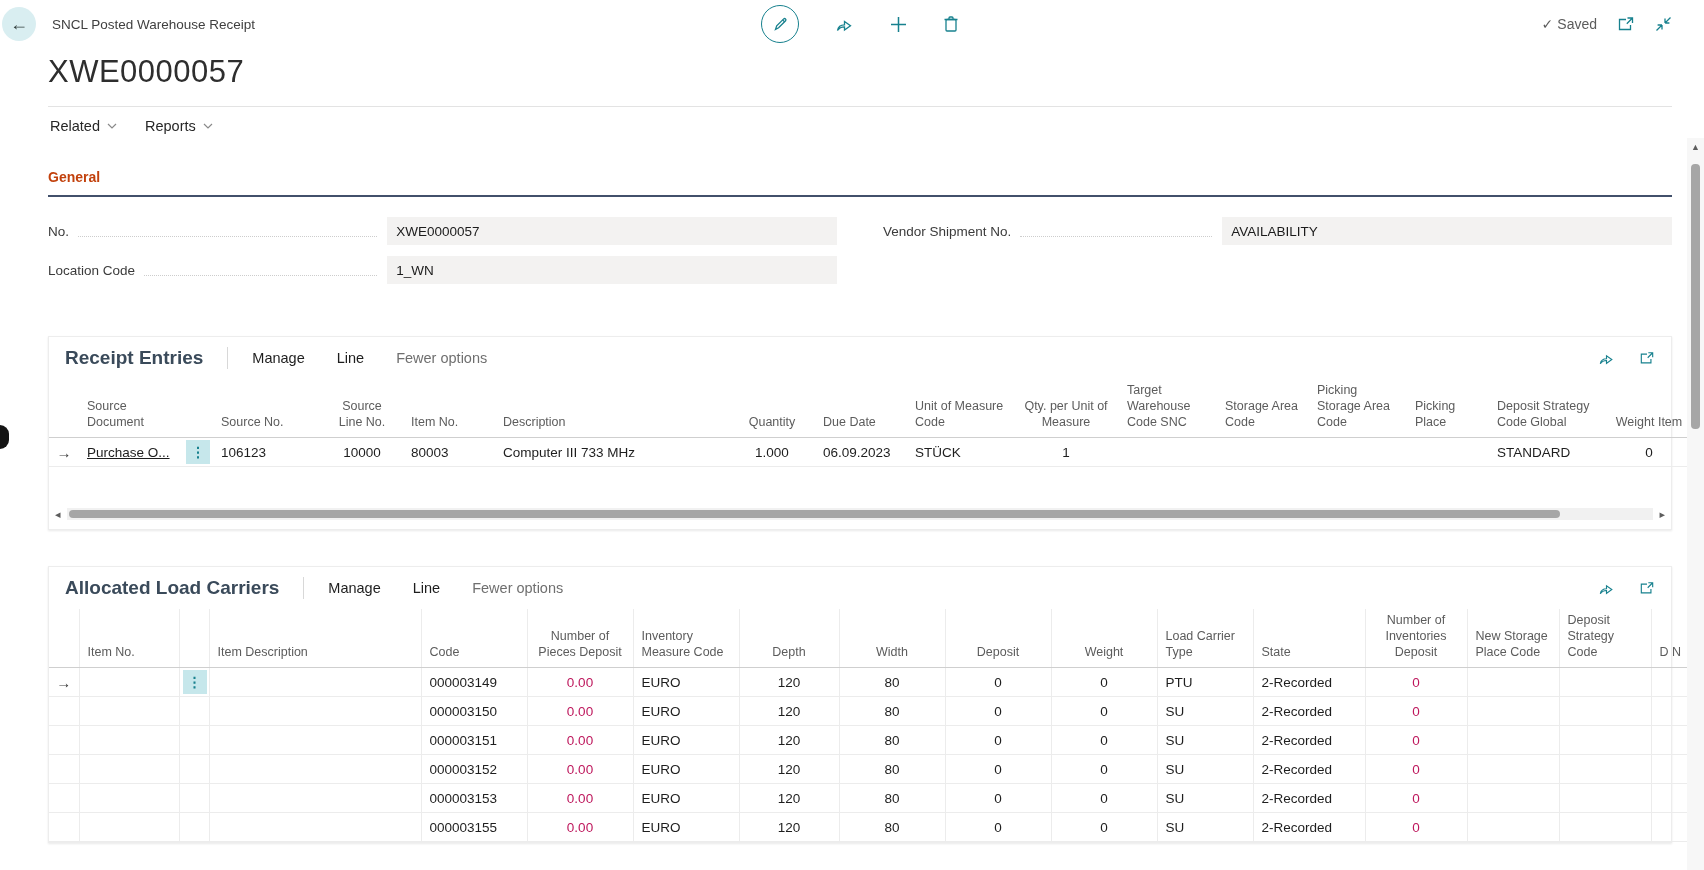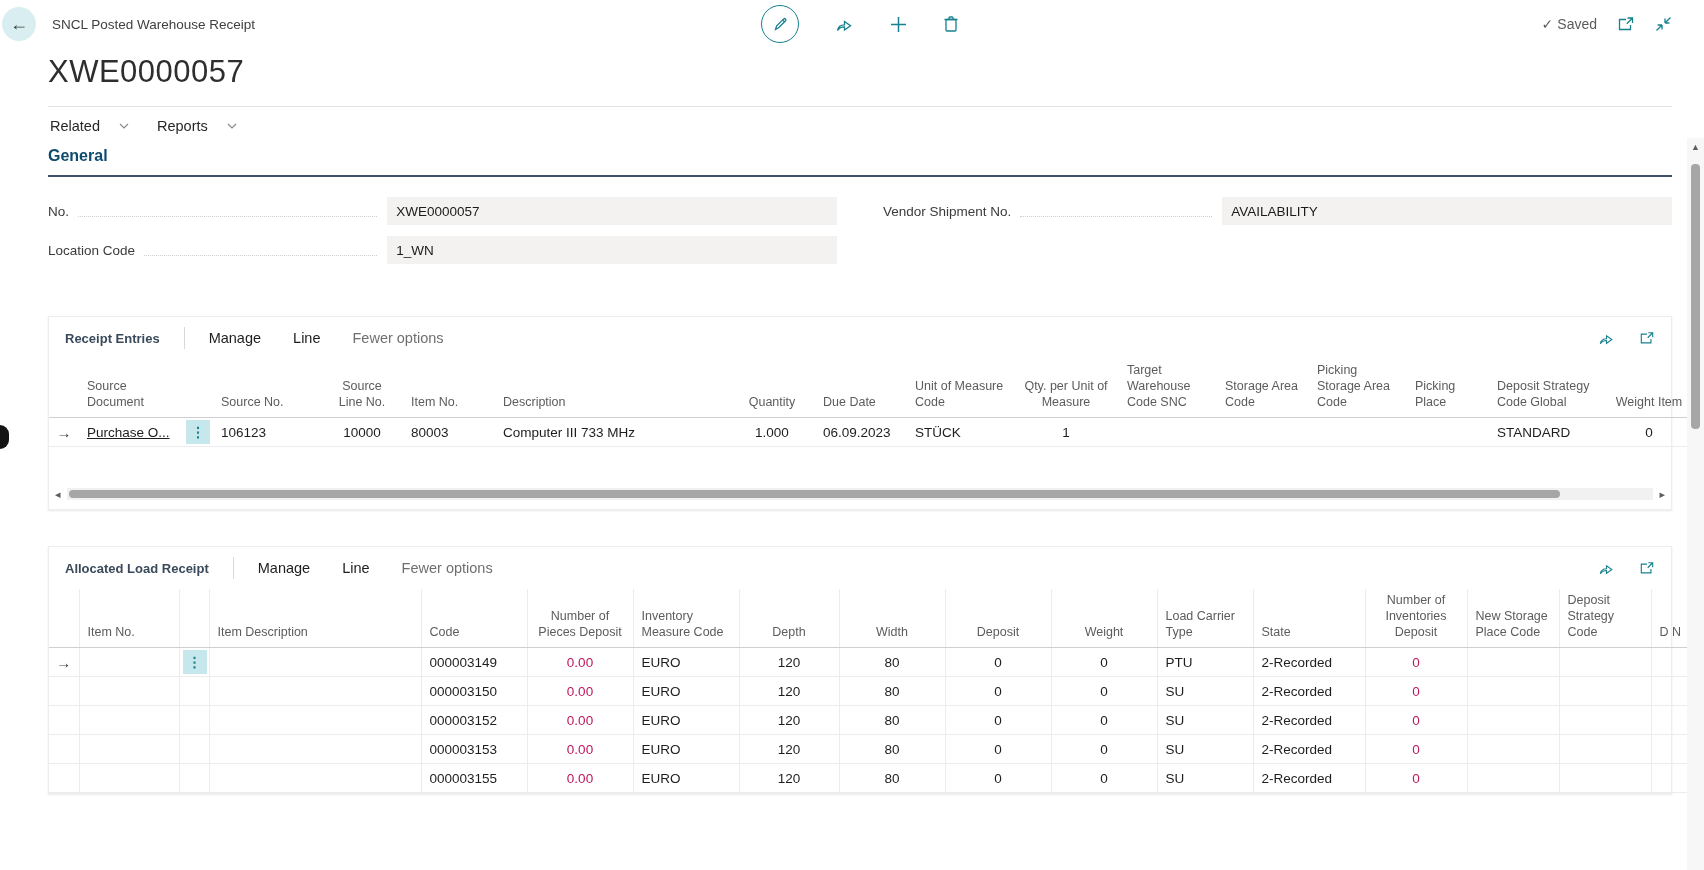--- a/index.html
+++ b/index.html
@@ -14,36 +14,36 @@
 .actions{position:absolute;left:50%;transform:translateX(-50%);display:flex;align-items:center;gap:36px}
 .iconbtn{display:flex;align-items:center;justify-content:center;cursor:pointer}
 .editcircle{width:38px;height:38px;border:1.4px solid #17818e;border-radius:50%}
 .tr-right{margin-left:auto;display:flex;align-items:center;gap:20px}
 .saved{font-size:14px;color:#5c5c5c;display:flex;align-items:center;gap:4px}
 
 
 .pagetitle{font-size:31px;font-weight:400;color:#2e2e2e;margin:6px 0 16px 0;letter-spacing:.5px}
 .divider{height:1px;background:#e3e3e3}
 .menubar{display:flex;gap:28px;padding:11px 2px 13px}
-.menuitem{display:flex;align-items:center;gap:19px;font-size:14.5px;color:#262626;cursor:pointer}
-
-
-.sectionhead{font-size:16px;font-weight:700;color:#0c4a6e;padding-bottom:10px;border-bottom:2px solid #42506b}
+.menuitem{display:flex;align-items:center;gap:7px;font-size:14.5px;color:#262626;cursor:pointer}
+
+
+.sectionhead{margin-top:22px;font-size:14px;font-weight:700;color:#c2410c;padding-bottom:10px;border-bottom:2px solid #42506b}
 .fields{margin-top:20px;display:grid;grid-template-columns:1fr 1fr;column-gap:46px;row-gap:11px}
 .field{display:flex;height:28px}
 .flabel{font-size:13.5px;color:#3b3b3b;padding-top:7px;white-space:nowrap}
 .leader{flex:1;border-bottom:1.6px dotted #cdcdcd;margin:0 10px 8px 9px;min-width:30px}
 .fvalue{flex:0 0 57%;background:#f3f2f1;font-size:13.5px;color:#1b1b1b;padding:7px 9px;white-space:nowrap;overflow:hidden;cursor:text}
 
 
 .card{border:1px solid #ededed;box-shadow:0 .7px 2px rgba(0,0,0,.09);background:#fff}
 .card.receipt{margin-top:52px}
 .card.alc{margin-top:36px}
 .card-head{display:flex;align-items:center;height:42px;padding:0 16px}
-.card-title{font-size:13px;font-weight:700;color:#3a4a5a;white-space:nowrap}
+.card-title{font-size:19px;font-weight:700;color:#3a4a5a;white-space:nowrap}
 .vsep{width:1px;height:22px;background:#d8d8d8;margin:0 24px;flex:0 0 1px}
 .card-menu{display:flex;gap:32px;font-size:14.5px;color:#1e1e1e}
 .card-menu .mi{cursor:pointer;white-space:nowrap}
 .muted{color:#6f6f6f}
 .card-icons{margin-left:auto;display:flex;gap:24px}
 
 
 table{border-collapse:collapse;width:100%;table-layout:fixed}
 th{font-weight:400;font-size:12.5px;color:#5c5c5c;text-align:left;vertical-align:bottom;padding:3px 8px 7px;line-height:1.28;border-bottom:1px solid #cfcfcf;overflow:hidden}
 td{font-size:13.5px;color:#1e1e1e;padding:4px 8px;height:29px;white-space:nowrap;overflow:hidden;border-bottom:1px solid #ececec}
@@ -261,21 +261,21 @@
       <span class="sarrow">◂</span>
       <div class="track">
           <div class="thumb"></div>
         </div>
       <span class="sarrow">▸</span>
     </div>
   </div>
 
   <div class="card alc">
     <div class="card-head">
-      <span class="card-title">Allocated Load Receipt</span>
+      <span class="card-title">Allocated Load Carriers</span>
       <span class="vsep"></span>
       <div class="card-menu">
         <span class="mi">Manage</span>
         <span class="mi">Line</span>
         <span class="mi muted">Fewer options</span>
       </div>
       <div class="card-icons">
         <span class="iconbtn">
           <svg width="17" height="15" viewBox="0 0 19 17" fill="none" stroke="#17818e" stroke-width="1.3">
               <path d="M2.5 14.5c.6-3.6 3-5.7 7-5.7V5.5l6 4.2-6 4.3v-3.2c-3.2 0-5.2.9-7 3.7z"></path>
@@ -367,20 +367,39 @@
             <td class="r t-link">0</td>
             <td></td>
             <td></td>
             <td></td>
           </tr>
           <tr>
             <td></td>
             <td></td>
             <td></td>
             <td></td>
+            <td>000003151</td>
+            <td class="r t-link">0.00</td>
+            <td>EURO</td>
+            <td class="r">120</td>
+            <td class="r">80</td>
+            <td class="r">0</td>
+            <td class="r">0</td>
+            <td>SU</td>
+            <td>2-Recorded</td>
+            <td class="r t-link">0</td>
+            <td></td>
+            <td></td>
+            <td></td>
+          </tr>
+          <tr>
+            <td></td>
+            <td></td>
+            <td></td>
+            <td></td>
             <td>000003152</td>
             <td class="r t-link">0.00</td>
             <td>EURO</td>
             <td class="r">120</td>
             <td class="r">80</td>
             <td class="r">0</td>
             <td class="r">0</td>
             <td>SU</td>
             <td>2-Recorded</td>
             <td class="r t-link">0</td>

